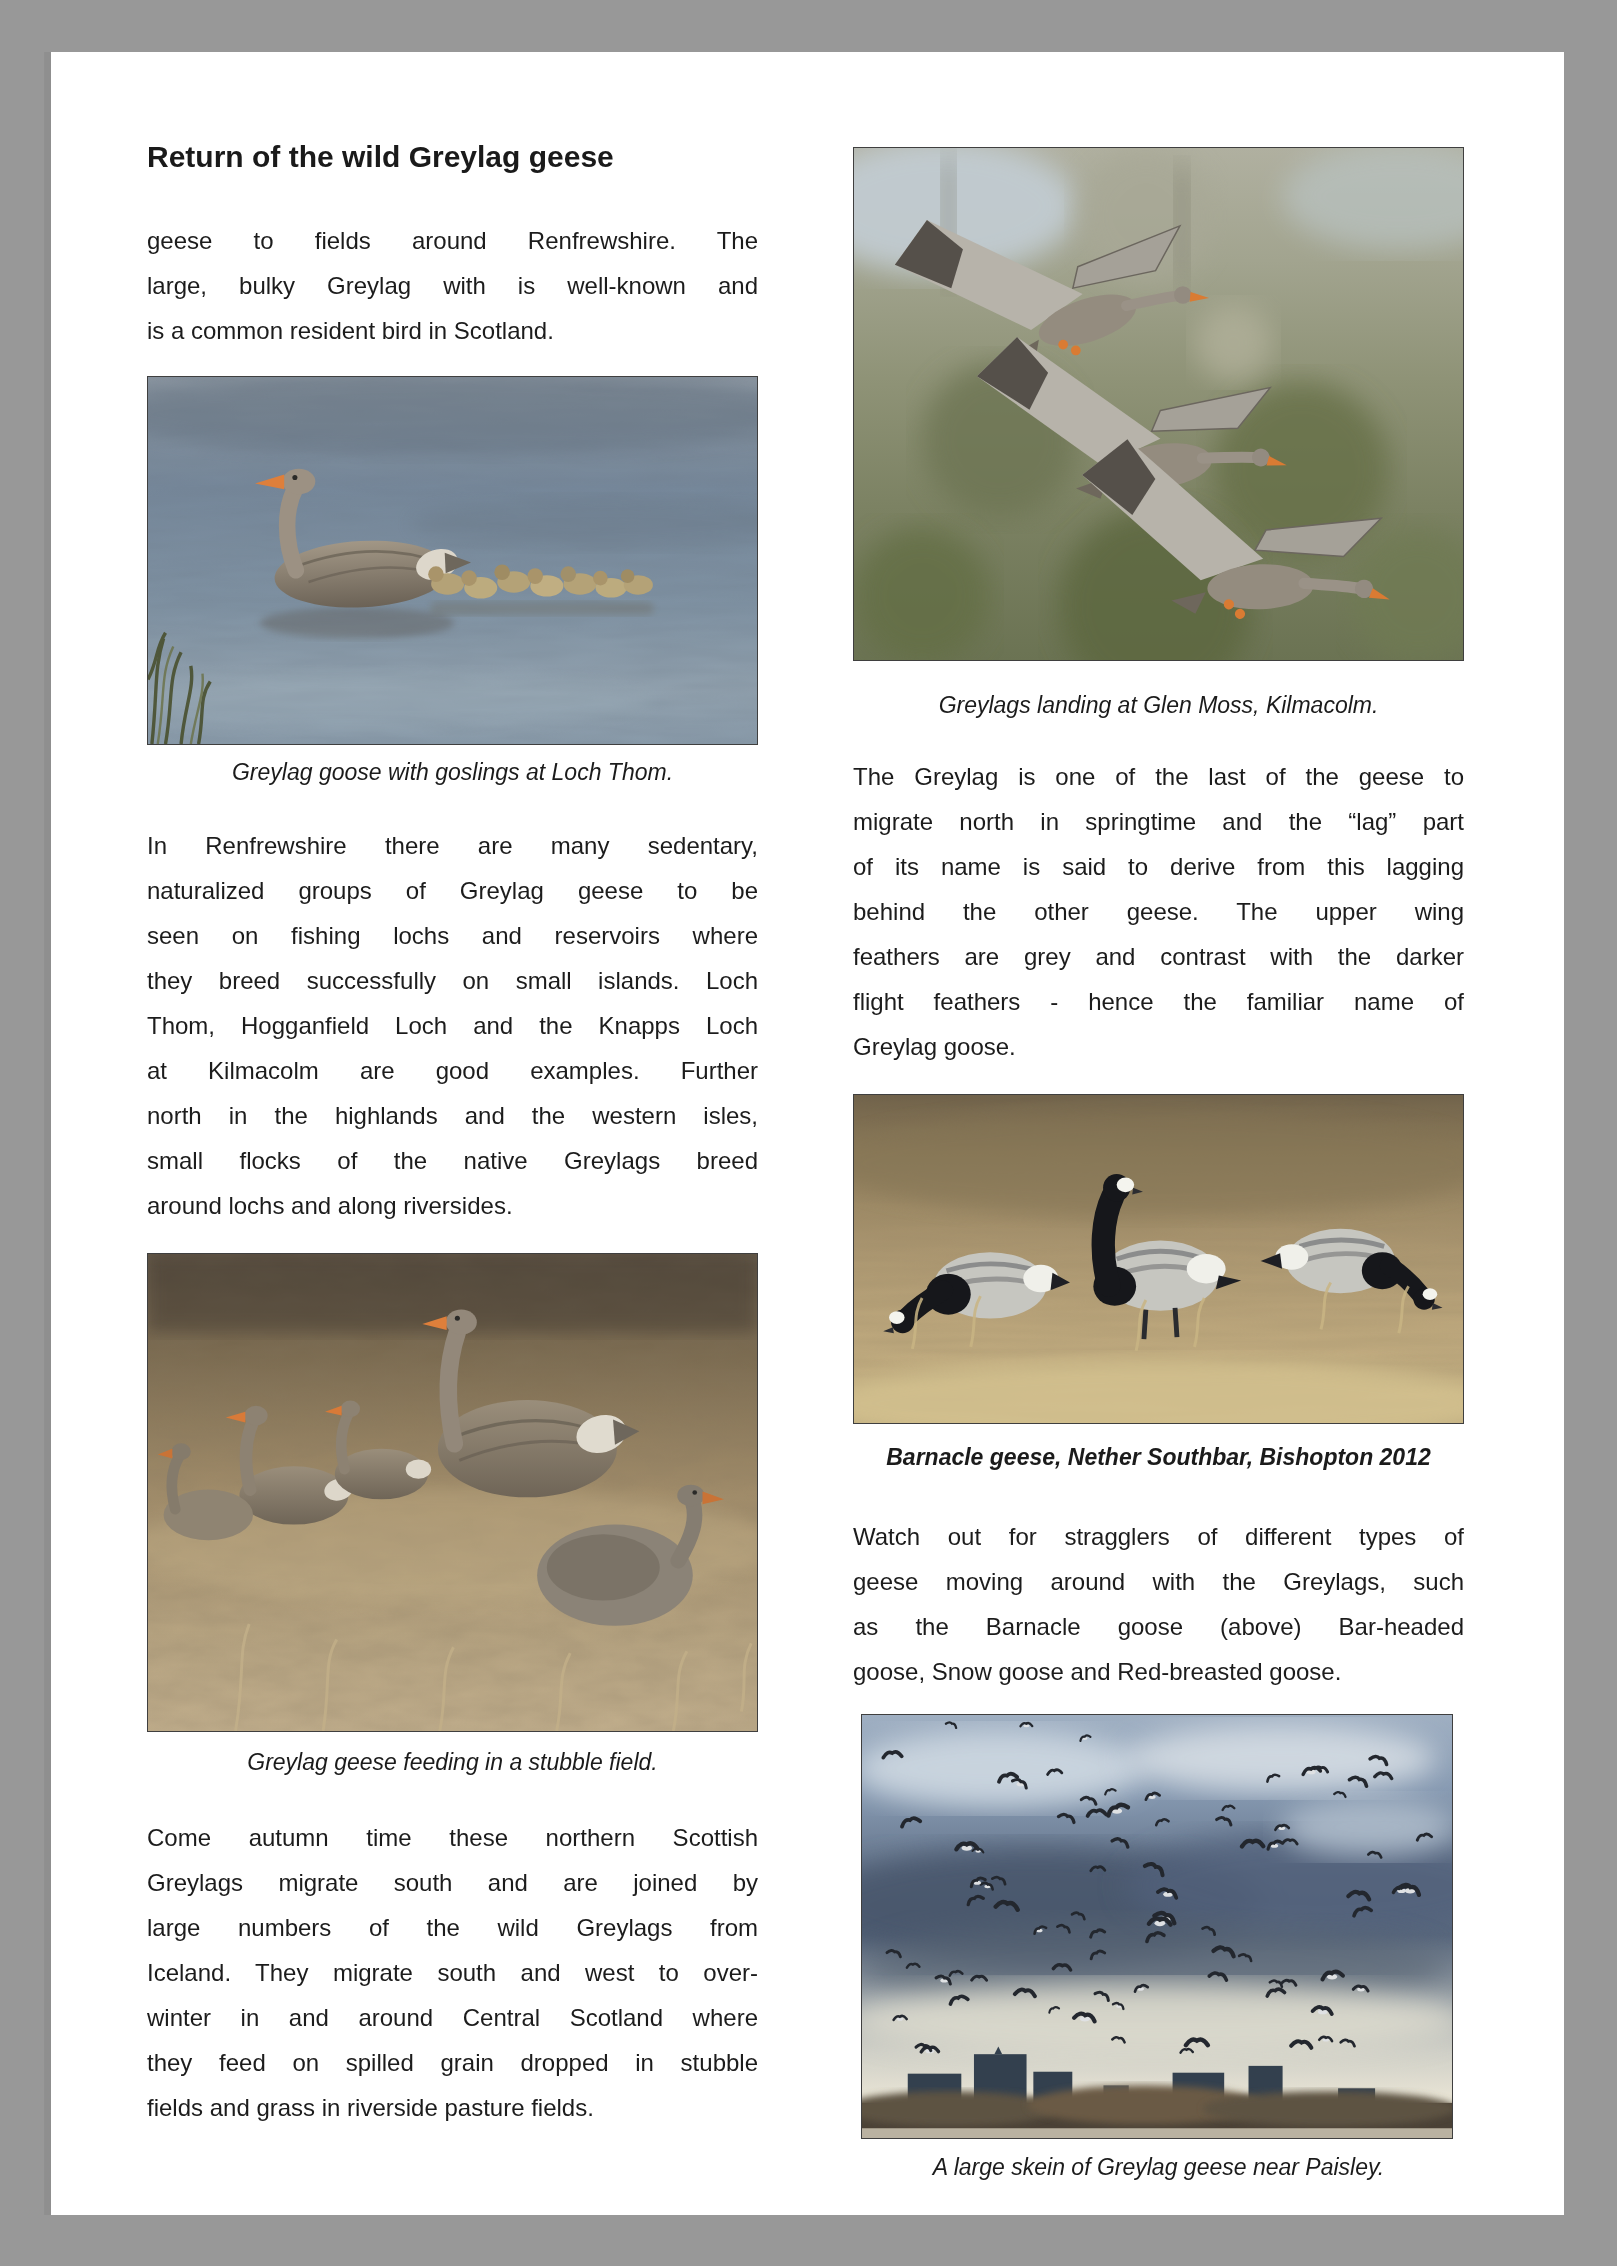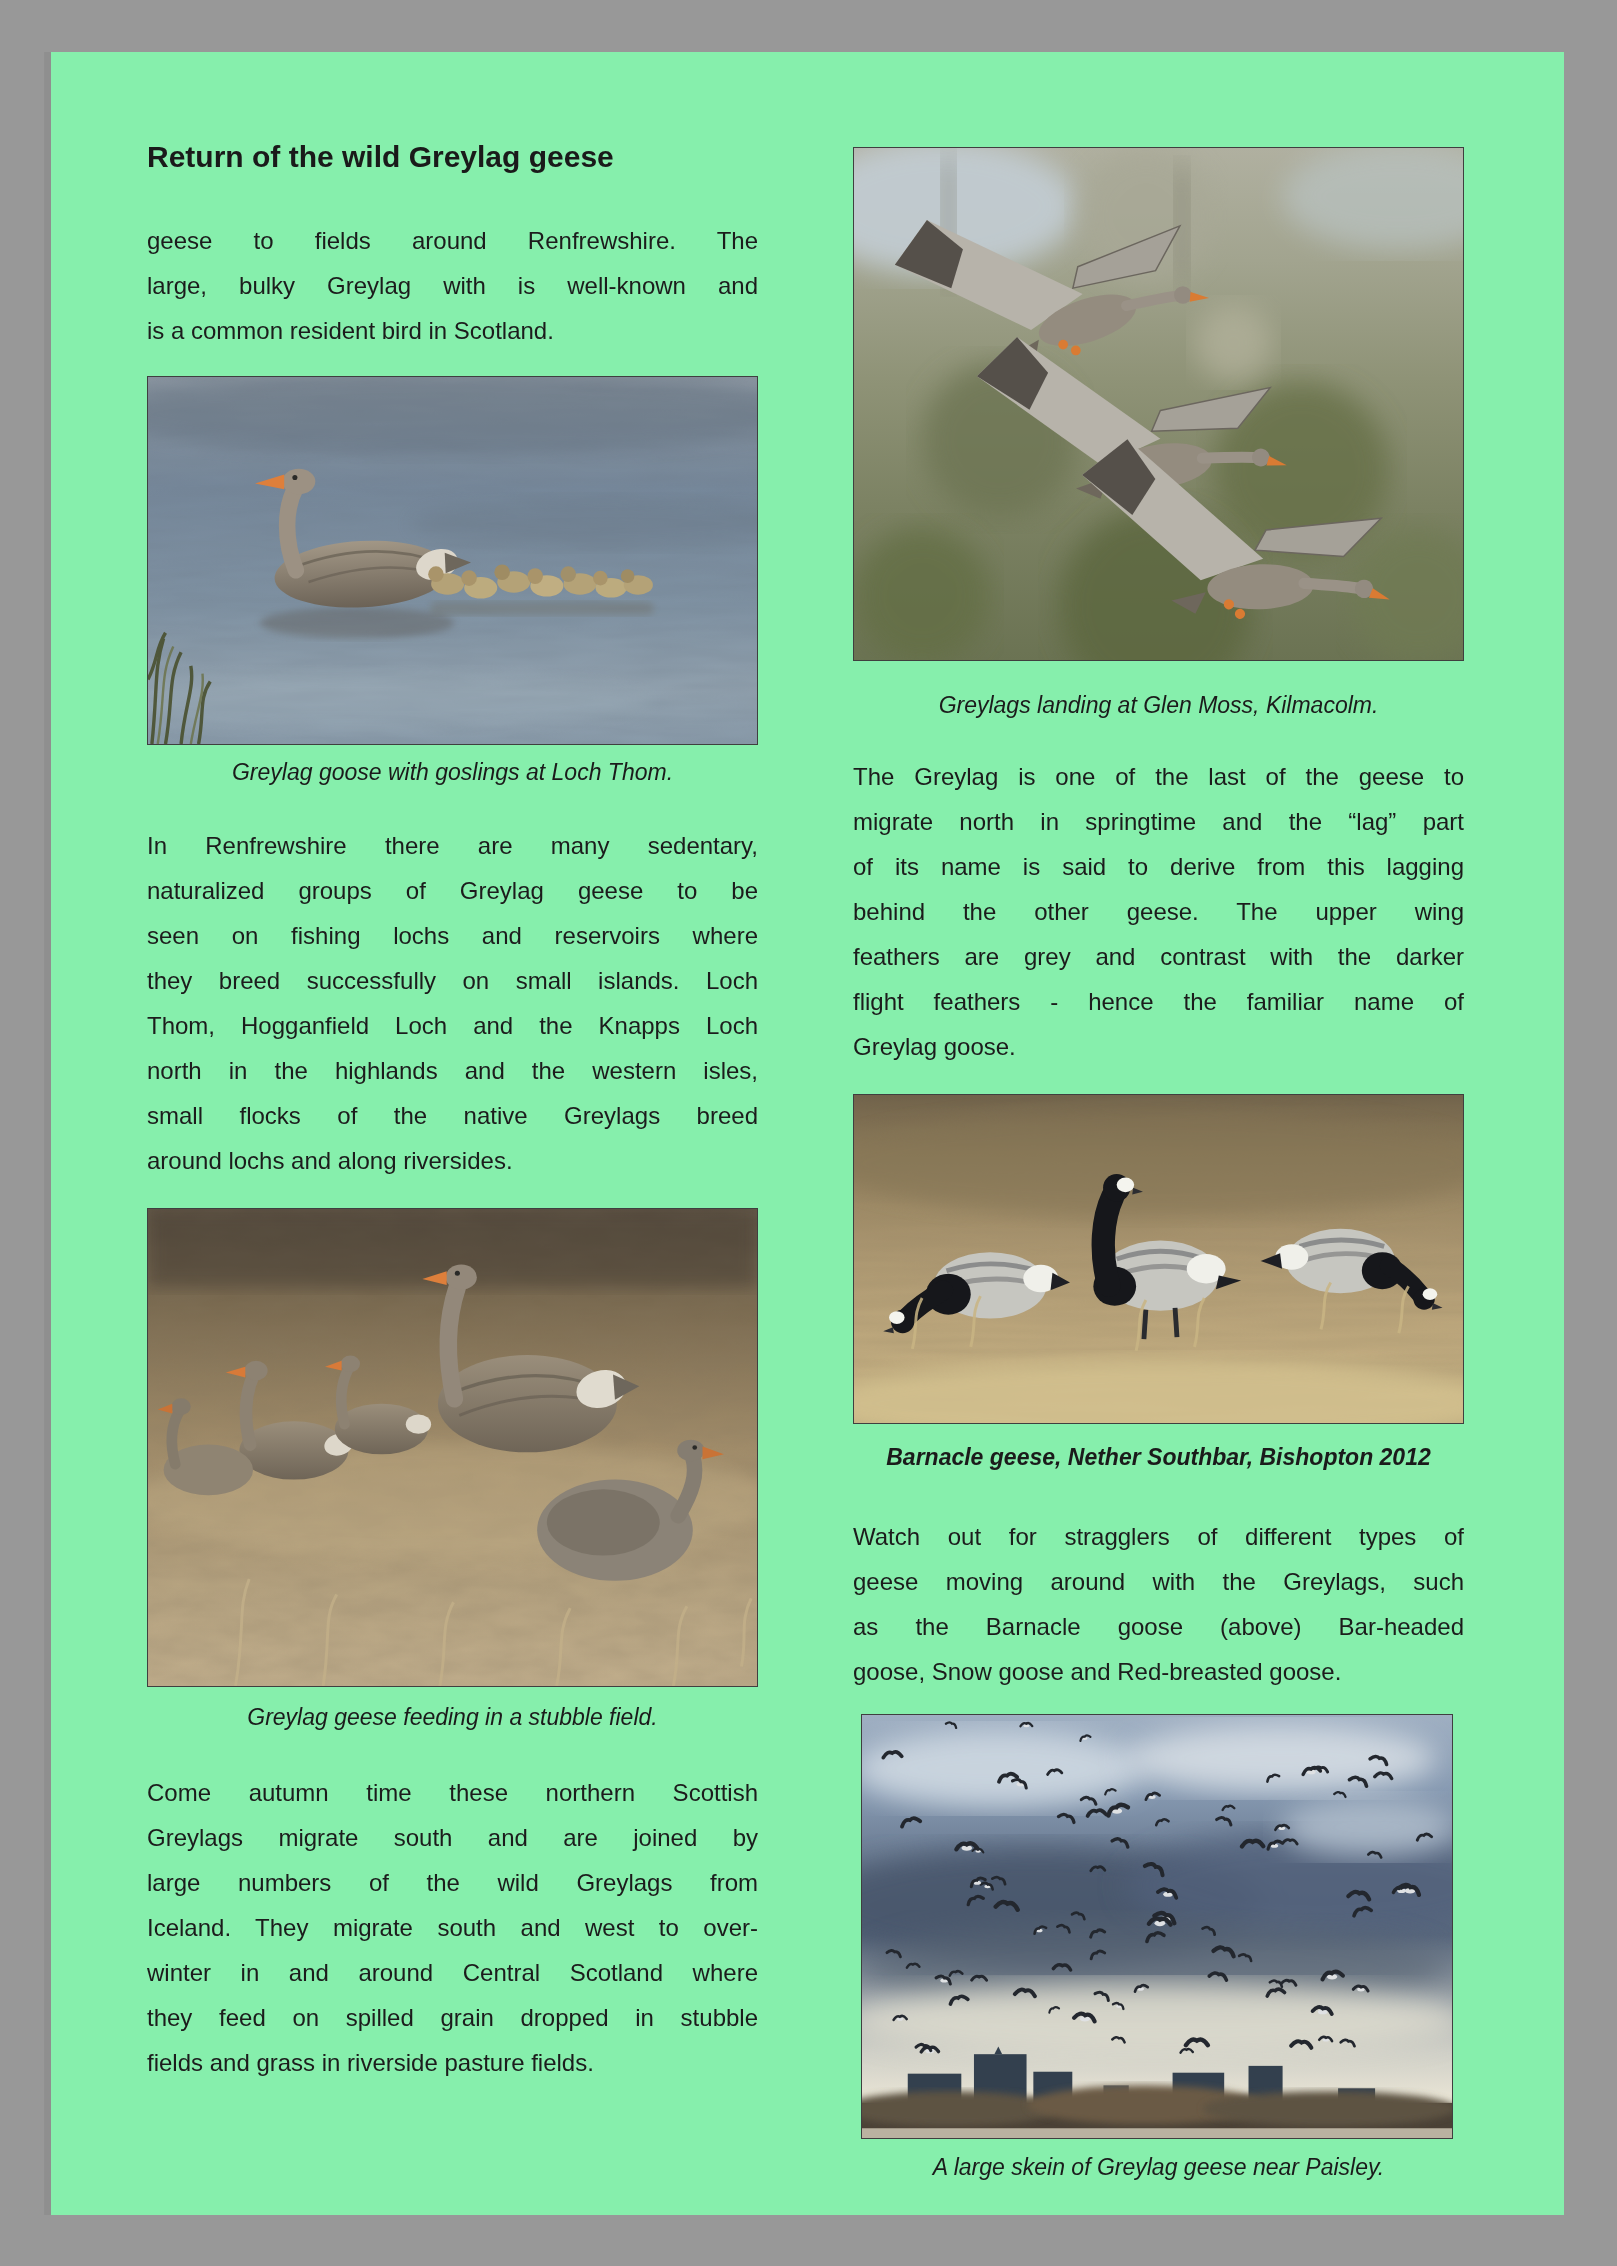--- a/index.html
+++ b/index.html
@@ -4,21 +4,21 @@
 <style>
   html,body{margin:0;padding:0;}
   body{
     width:1618px;height:2267px;position:relative;
     background:#989898;
     font-family:"Liberation Sans","DejaVu Sans",sans-serif;
     color:#1c1c1c;
   }
   .page{
     position:absolute;left:51px;top:52px;width:1513px;height:2163px;
-    background:#86efac;
+    background:#ffffff;
     box-shadow:-6.8px 0 0 rgba(0,0,0,0.06);
   }
   .col{position:absolute;top:0;width:611px;display:flow-root;}
   .col.left{left:96px;}
   .col.right{left:802px;}
   .title{
     margin:83px 0 0 0;font-size:30px;line-height:43px;font-weight:700;color:#1a1a1a;
   }
   .para{font-size:24px;line-height:45px;}
   .jline{text-align:justify;text-align-last:justify;}
@@ -153,20 +153,21 @@
       </svg>
     </div>
     <div class="caption" id="cap1">Greylag goose with goslings at Loch Thom.</div>
 
     <div class="para" id="para2">
         <div class="jline">In Renfrewshire there are many sedentary,</div>
         <div class="jline">naturalized groups of Greylag geese to be</div>
         <div class="jline">seen on fishing lochs and reservoirs where</div>
         <div class="jline">they breed successfully on small islands.  Loch</div>
         <div class="jline">Thom, Hogganfield Loch and the Knapps Loch</div>
+        <div class="jline">at Kilmacolm are good examples.  Further</div>
         <div class="jline">north in the highlands and the western isles,</div>
         <div class="jline">small flocks of the native Greylags breed</div>
         <div class="jline last">around lochs and along riversides.</div>
       </div>
 
     <div class="photo" id="photo2" aria-label="Greylag geese feeding in a stubble field">
       <svg viewBox="0 0 626 490" preserveAspectRatio="none">
         <defs>
           <linearGradient id="p2f" x1="0" y1="0" x2="0" y2="1">
             <stop offset="0" stop-color="#5c5143"></stop>

